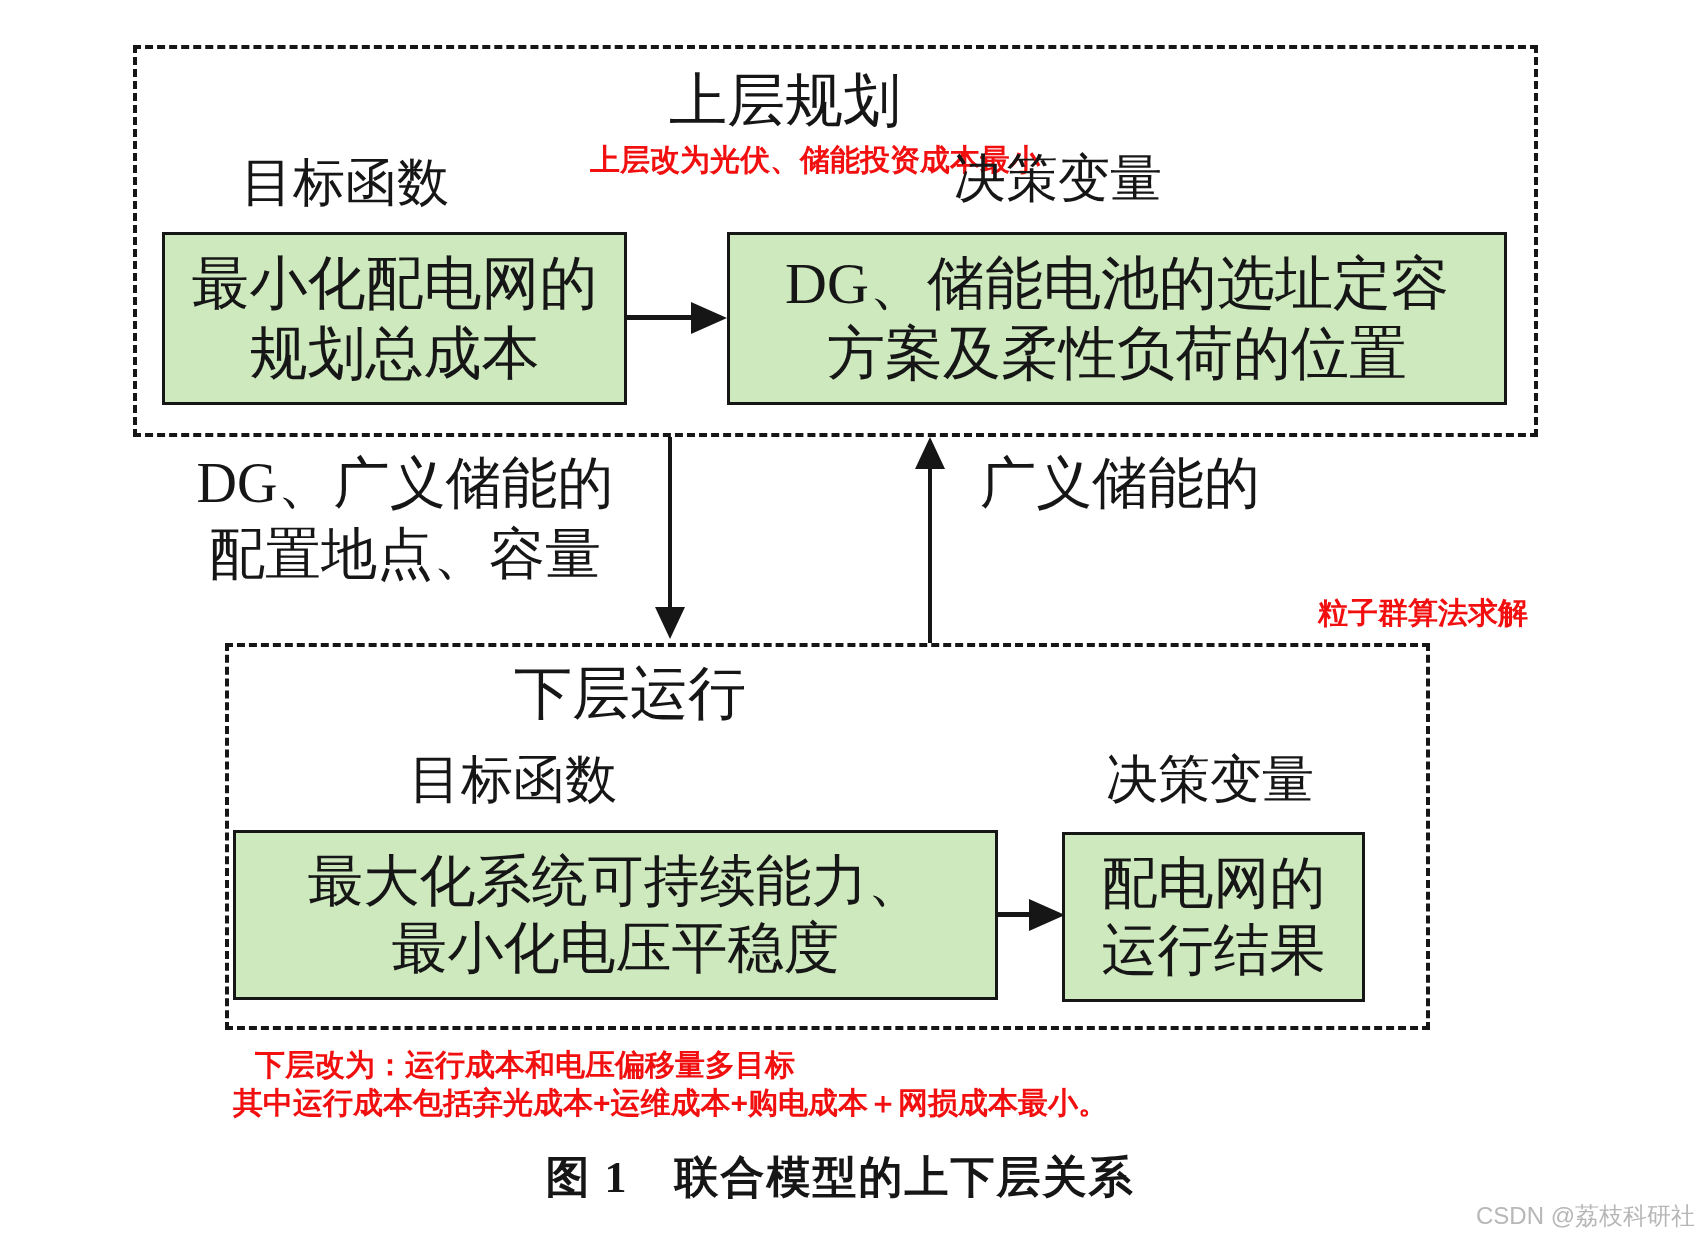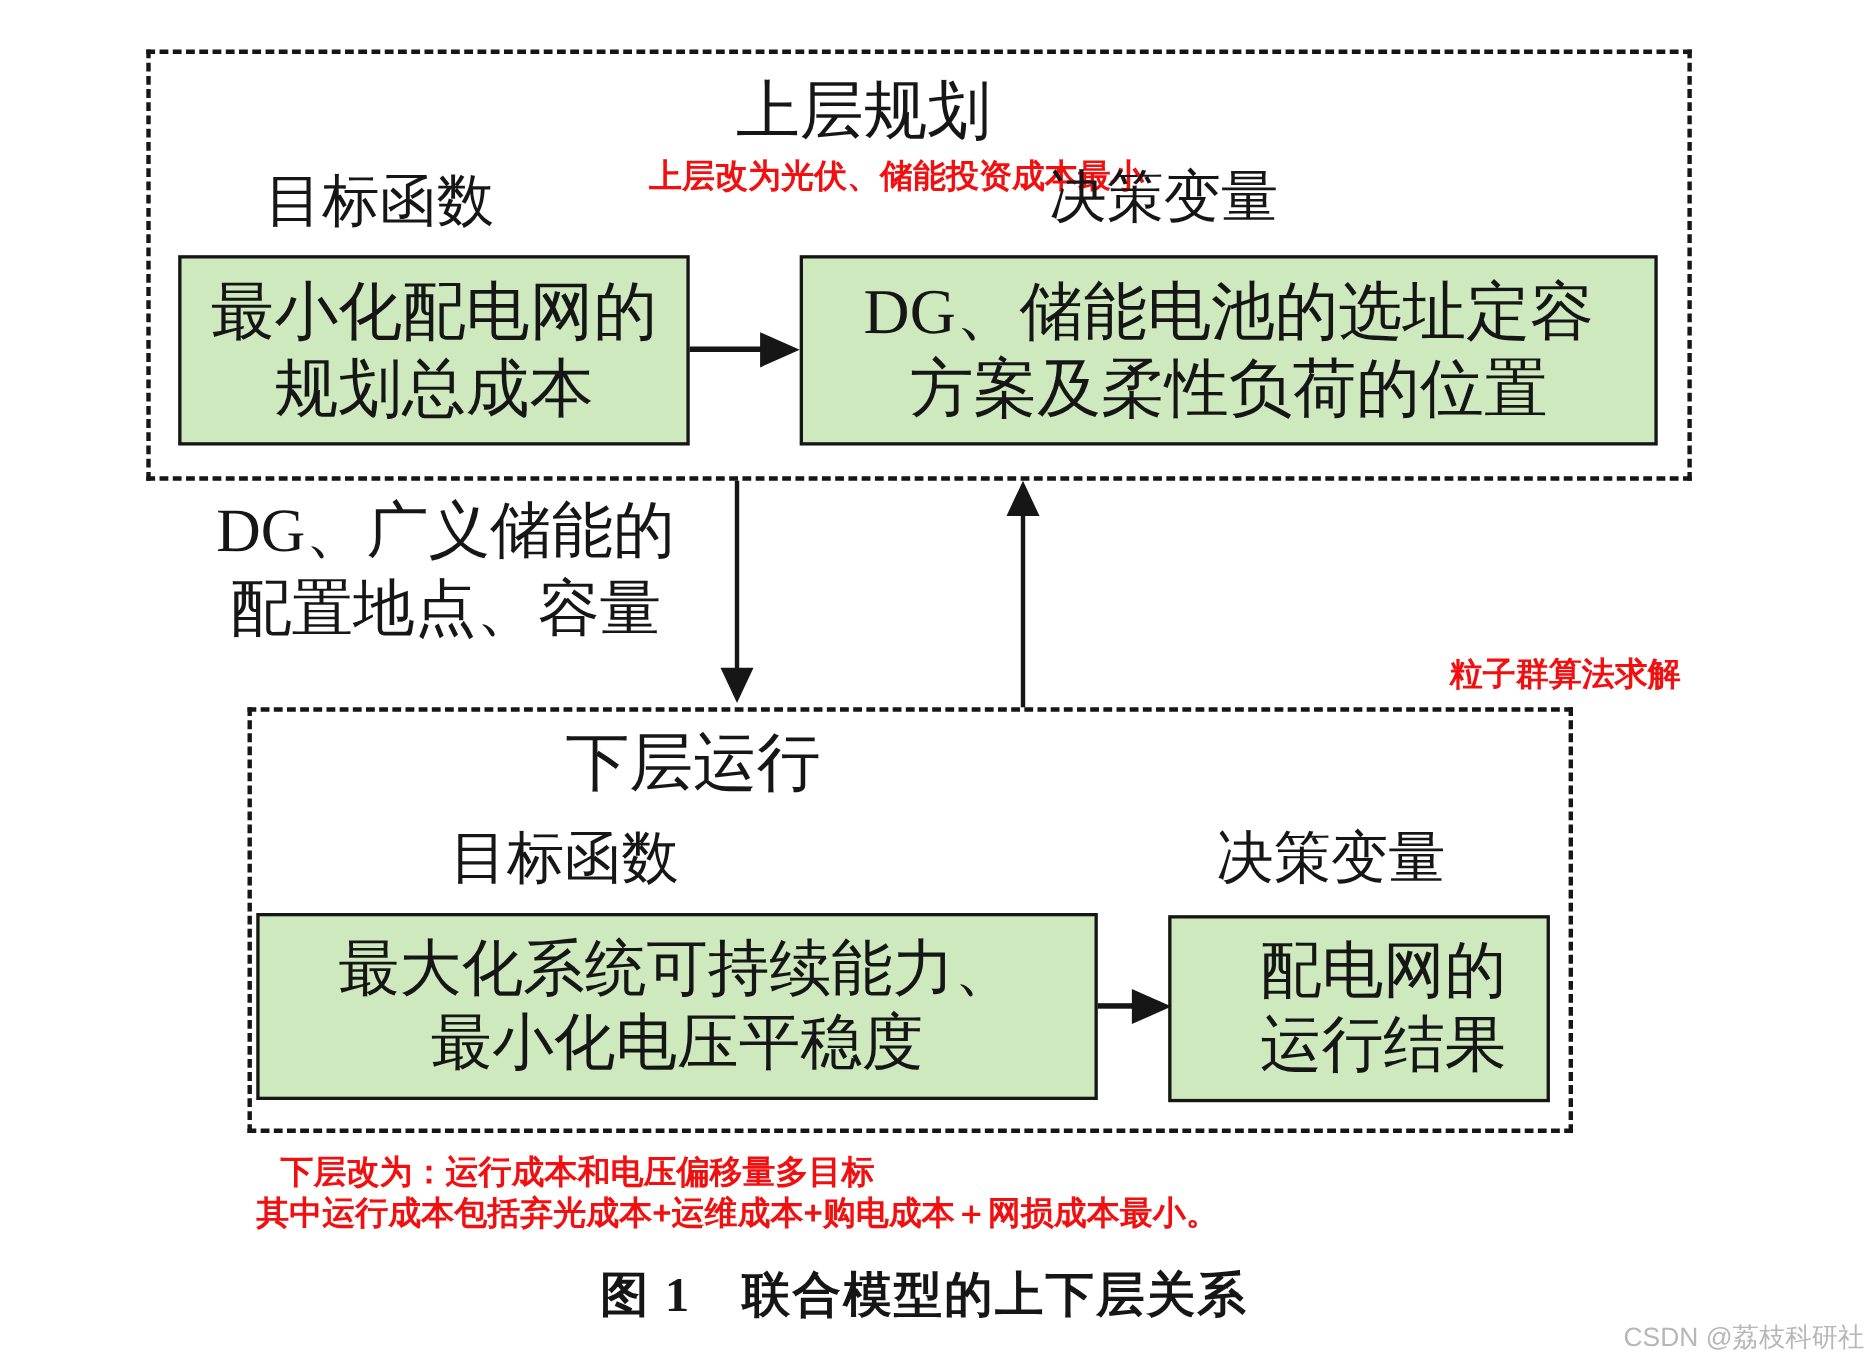--- a/index.html
+++ b/index.html
@@ -75,20 +75,21 @@
     <div class="hline" style="left:627px;top:315px;width:66px;"></div>
     <div class="head-right" style="left:691px;top:302px;"></div>
   </div>
 
   <div class="label t-mid" style="left:155px;top:448px;width:500px;">
     <div>DG、广义储能的</div>
     <div>配置地点、容量</div>
   </div>
 
   <div class="label t-mid" style="left:900px;top:448px;width:440px;">
+    <div>广义储能的</div>
   </div>
 
   <div>
     <div class="vline" style="left:668px;top:437px;height:172px;"></div>
     <div class="head-down" style="left:655px;top:607px;"></div>
   </div>
 
   <div>
     <div class="head-up" style="left:915px;top:437px;"></div>
     <div class="vline" style="left:928px;top:467px;height:176px;"></div>
@@ -102,21 +103,21 @@
 
   <div class="label t-sub" style="left:363px;top:745px;width:300px;">目标函数</div>
 
   <div class="label t-sub" style="left:1060px;top:745px;width:300px;">决策变量</div>
 
   <div class="green-box t-box-sm" style="left:233px;top:830px;width:759px;height:164px;">
     <div>最大化系统可持续能力、</div>
     <div>最小化电压平稳度</div>
   </div>
 
-  <div class="green-box t-box-sm" style="left:1062px;top:832px;width:297px;height:164px;padding-left:44px;">
+  <div class="green-box t-box-sm" style="left:1062px;top:832px;width:297px;height:164px;">
     <div>配电网的</div>
     <div>运行结果</div>
   </div>
 
   <div>
     <div class="hline" style="left:998px;top:912px;width:33px;"></div>
     <div class="head-right" style="left:1029px;top:899px;"></div>
   </div>
 
   <div class="red" style="left:255px;top:1045px;">下层改为：运行成本和电压偏移量多目标</div>

